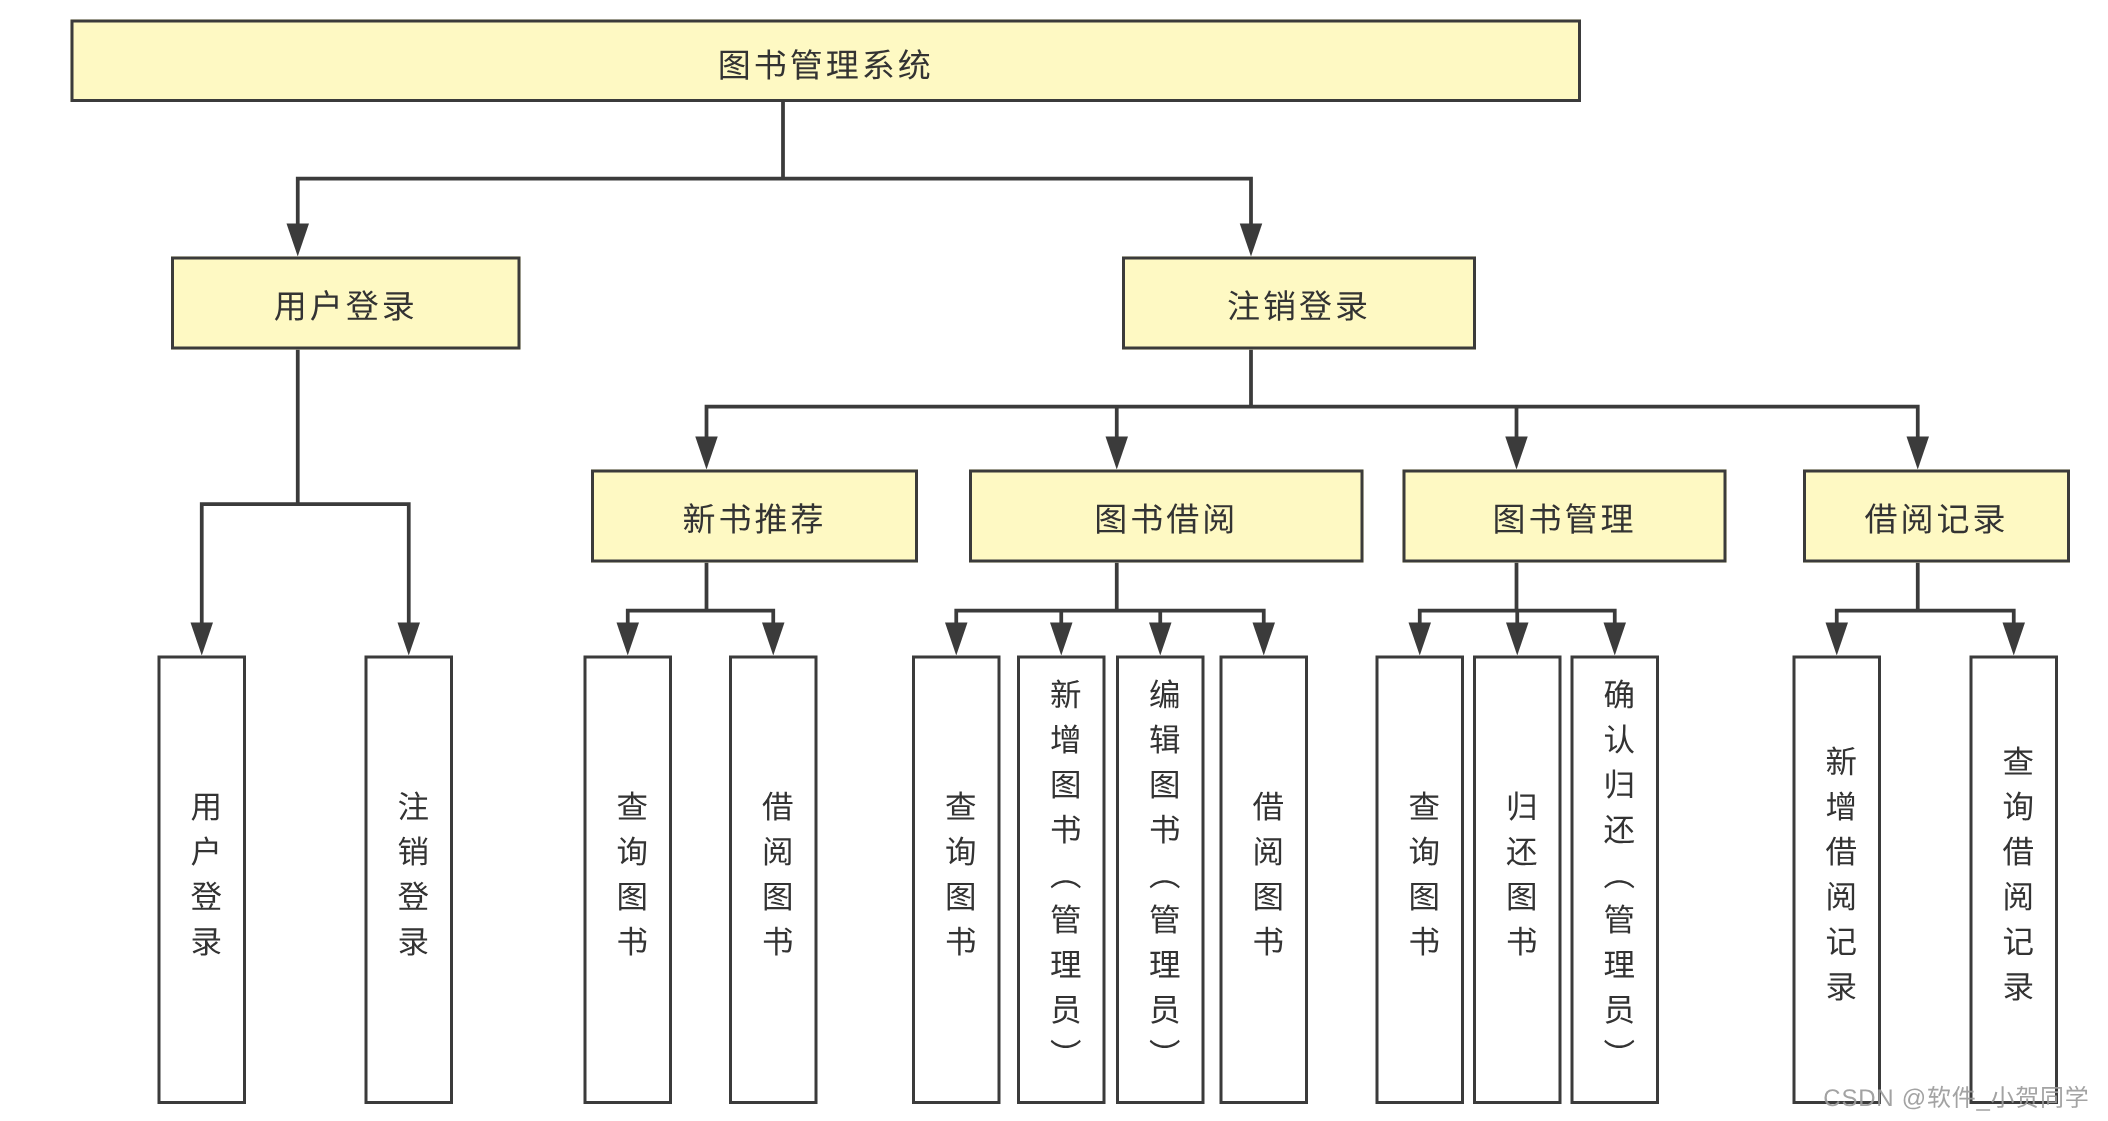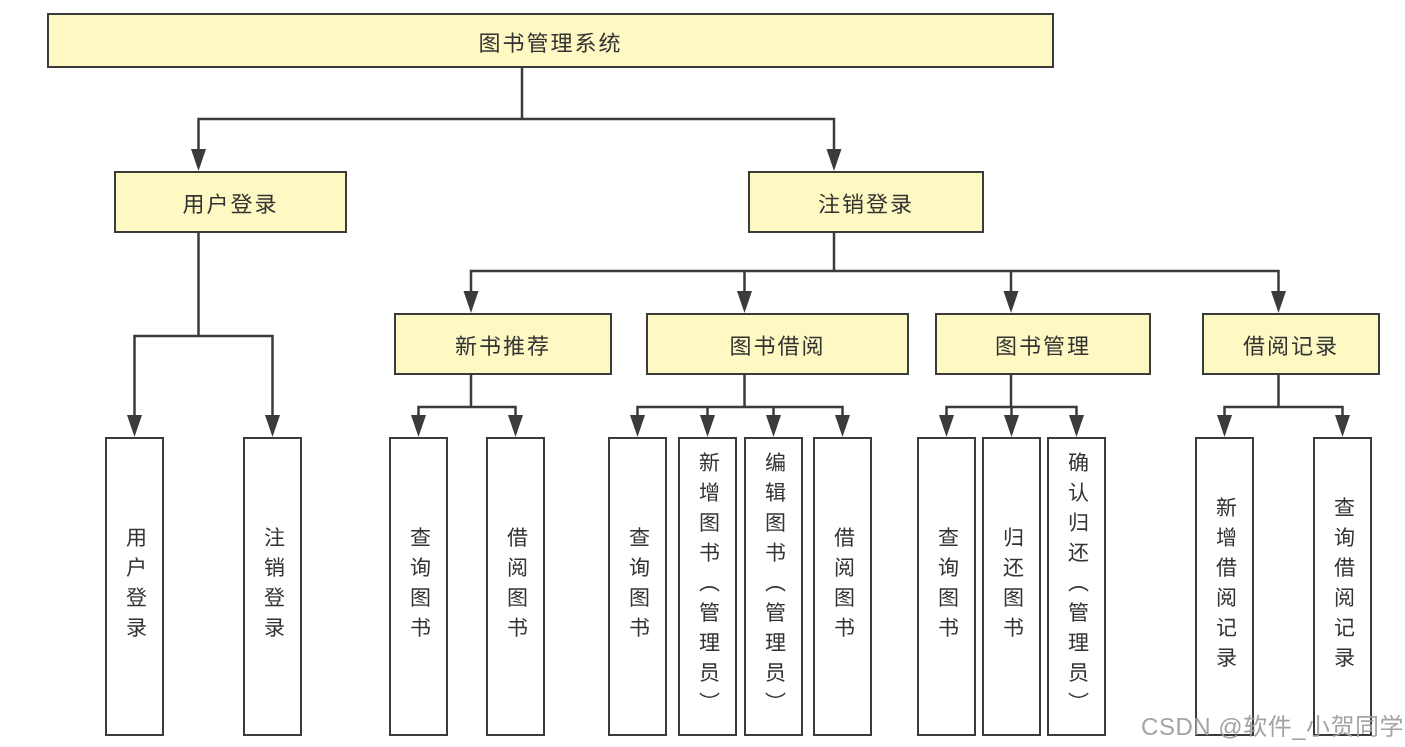--- a/index.html
+++ b/index.html
@@ -53,23 +53,23 @@
     writing-mode: vertical-rl;
     text-orientation: mixed;
     font-size: 21px;
     letter-spacing: 9px;
     line-height: 1.15;
     color: #333333;
     white-space: nowrap;
   }
   #watermark {
     position: absolute;
-    right: 1px;
+    right: 12px;
     bottom: 5px;
-    font-size: 24px;
+    font-size: 16px;
     letter-spacing: 0.5px;
     color: rgba(155, 155, 155, 0.92);
     z-index: 10;
     white-space: nowrap;
   }
 </style>
 </head>
 <body>
 
 <div id="stage">

